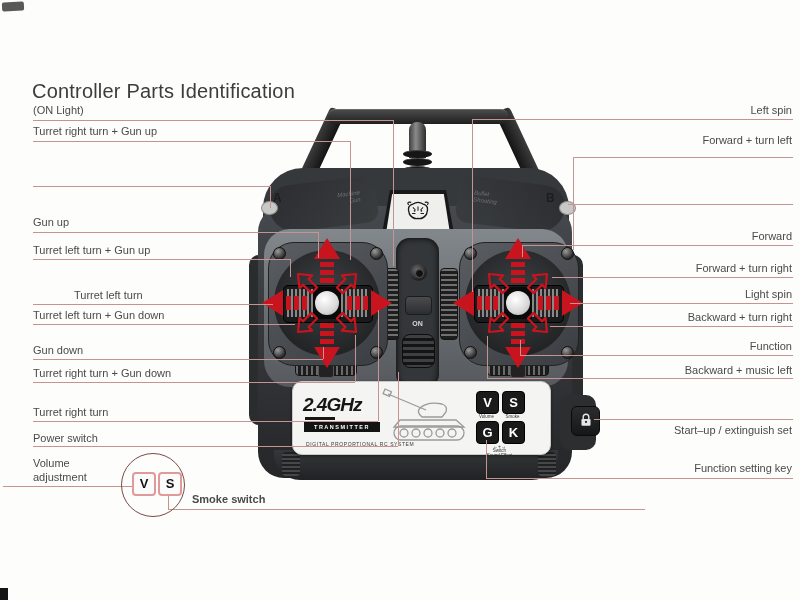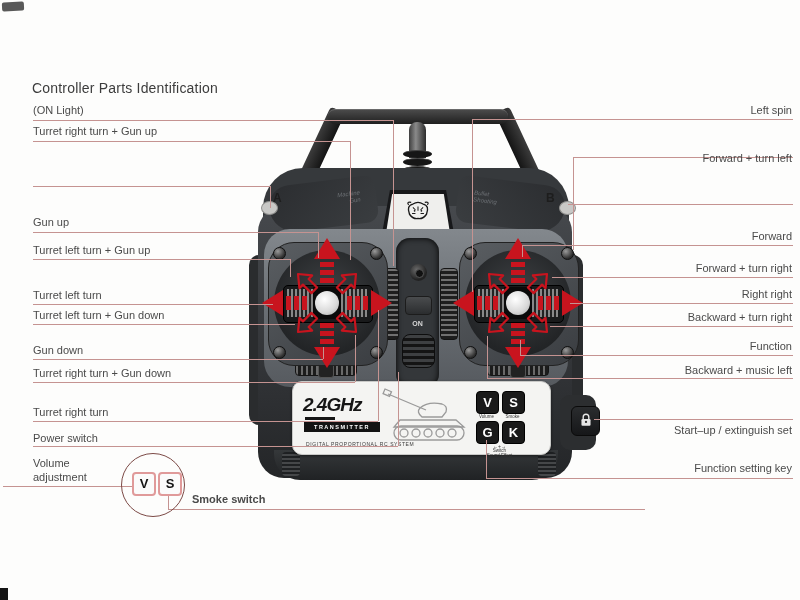--- a/index.html
+++ b/index.html
@@ -27,21 +27,21 @@
   .ab{position:absolute;font-size:12px;font-weight:bold;color:#1d1d1d;z-index:45;}
 </style>
 </head>
 <body>
 
 <div id="stage">
 
   <div style="position:absolute;left:2px;top:2px;width:22px;height:9px;background:#2f2f2f;opacity:.8;border-radius:2px;transform:rotate(-3deg);"></div>
   <div style="position:absolute;left:0;top:588px;width:8px;height:12px;background:#141414;"></div>
 
-  <div style="position:absolute;left:32px;top:80px;font-size:14px;font-weight:500;letter-spacing:.2px;color:#3c3c3c;z-index:60;">Controller Parts Identification</div>
+  <div style="position:absolute;left:32px;top:80px;font-size:20px;font-weight:500;letter-spacing:.2px;color:#3c3c3c;z-index:60;">Controller Parts Identification</div>
 
   <div id="device">
 
     <div style="left:330px;top:110px;width:16px;height:88px;background:linear-gradient(90deg,#3c3c3c,#141414);border-radius:4px;transform:rotate(25deg);transform-origin:50% 0;"></div>
     <div style="left:494px;top:110px;width:16px;height:88px;background:linear-gradient(90deg,#141414,#3c3c3c);border-radius:4px;transform:rotate(-25deg);transform-origin:50% 0;"></div>
     <div style="left:328px;top:109px;width:180px;height:14px;background:linear-gradient(#4a4a4a,#1f1f1f);border-top:1px solid #6a6a6a;border-radius:7px;"></div>
     <div style="left:409px;top:122px;width:17px;height:36px;background:linear-gradient(90deg,#3f3f3f,#8a8a8a 40%,#2c2c2c);border-radius:8px 8px 0 0;"></div>
     <div style="left:403px;top:150px;width:29px;height:7px;border-radius:50%;background:#161616;border-top:1px solid #444;"></div>
     <div style="left:403px;top:158px;width:29px;height:7px;border-radius:50%;background:#161616;border-top:1px solid #444;"></div>
     <div style="left:403px;top:166px;width:29px;height:7px;border-radius:50%;background:#161616;border-top:1px solid #444;"></div>
@@ -280,36 +280,36 @@
   <div class="ln h" style="left:487px;top:378px;width:306px;"></div>
   <div class="ln v" style="left:487px;top:336px;height:42px;"></div>
   <div class="ln h" style="left:594px;top:419px;width:199px;"></div>
   <div class="ln h" style="left:486px;top:478px;width:307px;"></div>
   <div class="ln v" style="left:486px;top:440px;height:38px;"></div>
 
   <div class="lbl" style="top:104px;">(ON  Light)</div>
   <div class="lbl" style="top:125px;">Turret right turn + Gun up</div>
   <div class="lbl" style="top:216px;">Gun up</div>
   <div class="lbl" style="top:244px;">Turret left turn + Gun up</div>
-  <div class="lbl" style="top:289px;">Turret left turn</div>
+  <div class="lbl" style="top:289px;margin-left:41px;">Turret left turn</div>
   <div class="lbl" style="top:309px;">Turret left turn + Gun down</div>
   <div class="lbl" style="top:344px;">Gun down</div>
   <div class="lbl" style="top:367px;">Turret right turn + Gun down</div>
   <div class="lbl" style="top:406px;">Turret right turn</div>
   <div class="lbl" style="top:432px;">Power switch</div>
   <div class="lbl" style="top:456px;line-height:14px;">
     <span>Volume</span><br><span>adjustment</span>
   </div>
   <div class="lbl" style="left:192px;top:493px;font-weight:bold;">Smoke switch</div>
 
   <div class="rlbl" style="top:104px;">Left spin</div>
-  <div class="rlbl" style="top:152px;">Forward + turn left</div>
+  <div class="rlbl" style="top:134px;">Forward + turn left</div>
   <div class="rlbl" style="top:230px;">Forward</div>
   <div class="rlbl" style="top:262px;text-align:right;">Forward + turn right</div>
-  <div class="rlbl" style="top:288px;">Right right</div>
+  <div class="rlbl" style="top:288px;">Light spin</div>
   <div class="rlbl" style="top:311px;">Backward + turn right</div>
   <div class="rlbl" style="top:340px;">Function</div>
   <div class="rlbl" style="top:364px;">Backward + music left</div>
   <div class="rlbl" style="top:404px;margin-top:20px;">Start–up / extinguish set</div>
   <div class="rlbl" style="top:462px;">Function setting key</div>
 
   <div style="position:absolute;left:121px;top:453px;width:62px;height:62px;border:1.5px solid #7c4a46;border-radius:50%;z-index:55;"></div>
   <div class="cbtn" style="left:132px;top:472px;">V</div>
   <div class="cbtn" style="left:158px;top:472px;">S</div>
 

